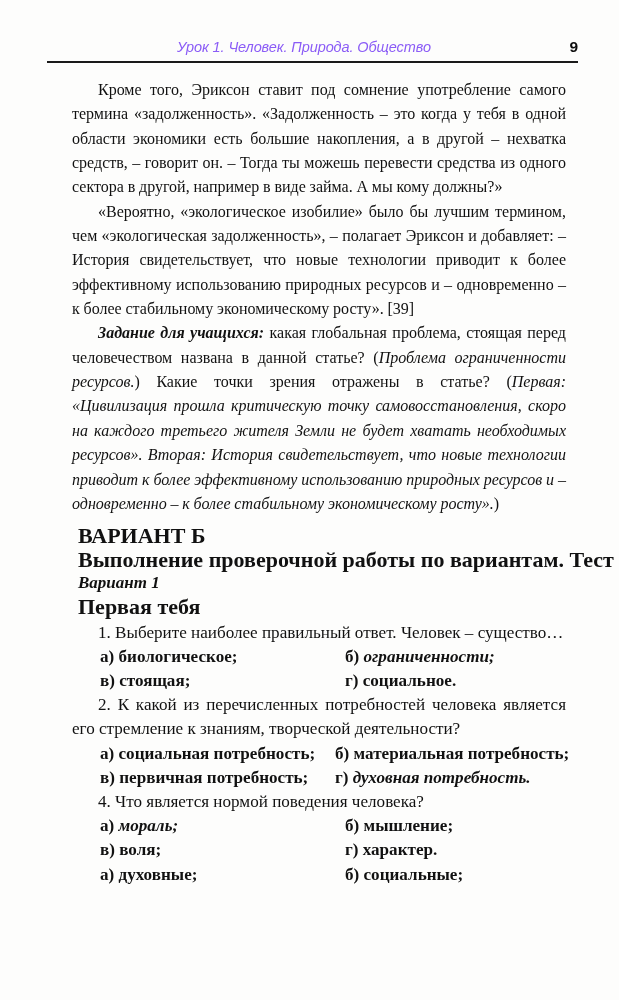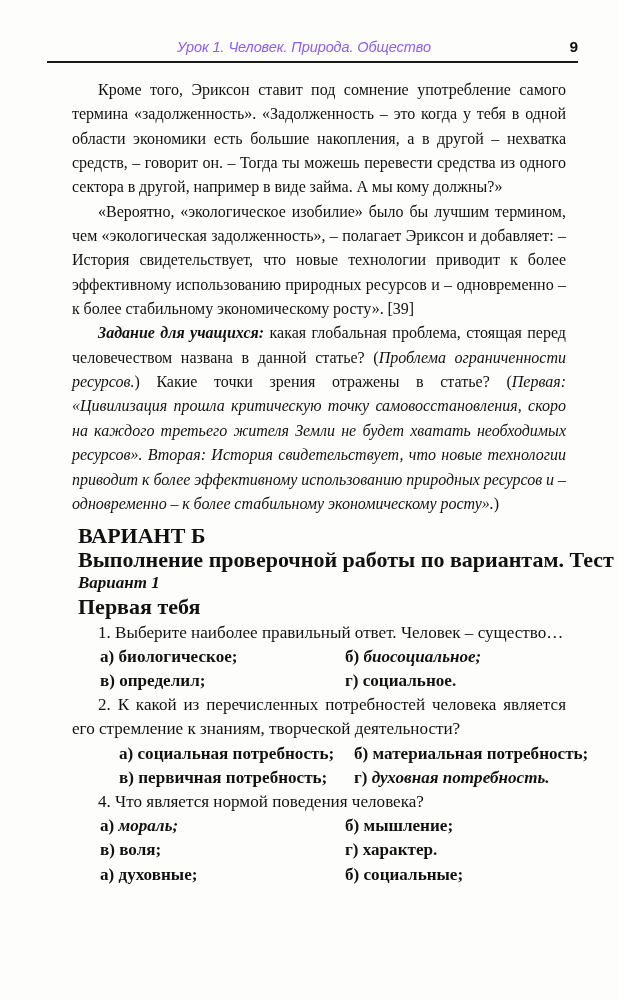--- a/index.html
+++ b/index.html
@@ -110,21 +110,21 @@
     display: flex;
     font-size: 17.1px;
     line-height: 24.2px;
     padding-left: 28px;
   }
   .opt-a { flex: 0 0 auto; }
   .opt-b { flex: 0 0 auto; }
   
   .cols-wide .opt-a { width: 245px; }
   
-  .cols-narrow .opt-a { width: 235px; margin-left: 19px; }
+  .cols-narrow .opt-a { width: 235px; }
 </style>
 </head>
 <body>
 
 <div class="page">
 
   <div class="header">
     <span class="header-title">Урок 1. Человек. Природа. Общество</span>
     <span class="header-pageno">9</span>
   </div>
@@ -144,24 +144,24 @@
         <div class="h-bold-it">Вариант 1</div>
         <div class="h-bold">Первая тебя</div>
       </div>
 
     <div class="questions" id="questions-container">
         <div class="question">
           <div class="q-text single">1. Выберите наиболее правильный ответ. Человек – существо…</div>
           <div class="opts cols-wide">
             <div class="opt-row">
               <div class="opt-a"><span>а) </span><span>биологическое;</span></div>
-              <div class="opt-b"><span>б) </span><span class="it">биосоциальное;</span></div>
-            </div>
-            <div class="opt-row">
-              <div class="opt-a"><span>в) </span><span>определил;</span></div>
+              <div class="opt-b"><span>б) </span><span class="it">ограниченности;</span></div>
+            </div>
+            <div class="opt-row">
+              <div class="opt-a"><span>в) </span><span>стоящая;</span></div>
               <div class="opt-b"><span>г) </span><span>социальное.</span></div>
             </div>
           </div>
         </div>
         <div class="question">
           <div class="q-text">2. К какой из перечисленных потребностей человека является его стремление к знаниям, творческой деятельности?</div>
           <div class="opts cols-narrow">
             <div class="opt-row">
               <div class="opt-a"><span>а) </span><span>социальная потребность;</span></div>
               <div class="opt-b"><span>б) </span><span>материальная потребность;</span></div>

